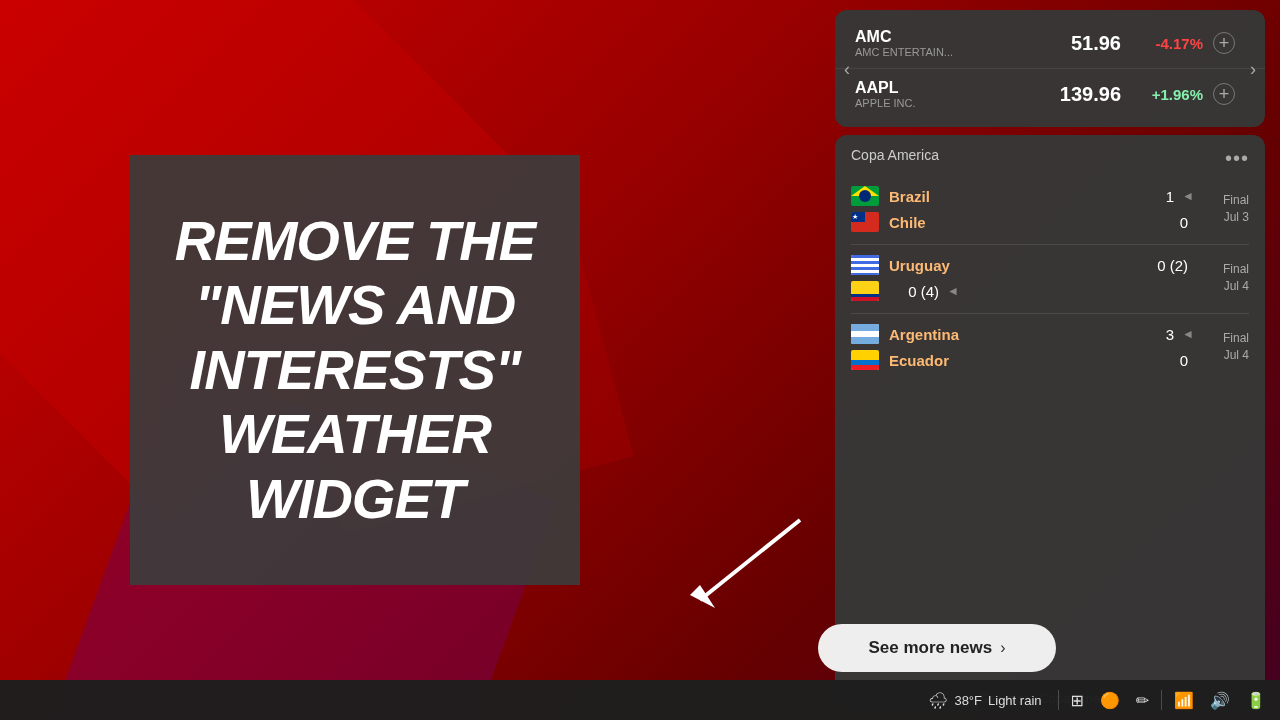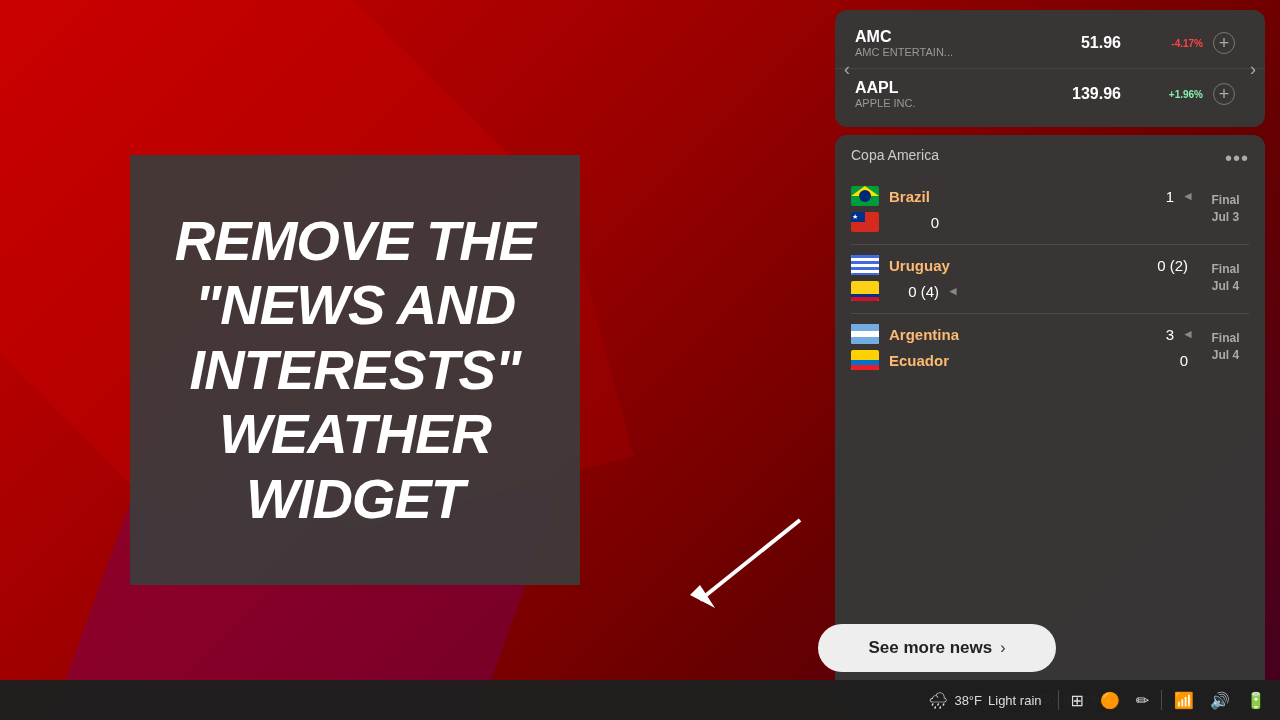--- a/index.html
+++ b/index.html
@@ -128,28 +128,28 @@
       color: #ffffff;
       font-size: 16px;
       font-weight: 700;
     }
     .stock-name {
       color: #999;
       font-size: 11px;
     }
     .stock-price {
       color: #ffffff;
-      font-size: 16px;
+      font-size: 20px;
       font-weight: 600;
       min-width: 70px;
       text-align: right;
       margin-right: 12px;
     }
     .stock-change {
-      font-size: 10px;
+      font-size: 15px;
       font-weight: 600;
       min-width: 70px;
       text-align: right;
       margin-right: 10px;
     }
     .stock-change.negative { color: #ff4444; }
     .stock-change.positive { color: #86efac; }
     .stock-add {
       color: #aaa;
       font-size: 18px;
@@ -345,25 +345,24 @@
     }
     .winner-indicator {
       color: #888;
       font-size: 12px;
       margin-left: 2px;
     }
 
     .match-result {
       color: #aaa;
       font-size: 12px;
-      text-align: center;
+      text-align: right;
       min-width: 55px;
       padding-left: 8px;
       line-height: 1.4;
-      font-weight: bold;
     }
 
     .match-divider {
       border: none;
       border-top: 1px solid rgba(255,255,255,0.1);
       margin: 10px 0;
     }
 
     
     .see-more-copa {
@@ -519,20 +518,21 @@
     <div class="match-group">
       <div class="match-teams">
         <div class="match-team">
           <span class="flag flag-brazil"></span>
           <span class="team-name">Brazil</span>
           <span class="team-score">1</span>
           <span class="winner-indicator">◄</span>
         </div>
         <div class="match-team">
           <span class="flag flag-chile"></span>
+          <span class="team-name">Chile</span>
           <span class="team-score">0</span>
         </div>
       </div>
       <div class="match-result">
         <div>Final</div>
         <div>Jul 3</div>
       </div>
     </div>
 
     <hr class="match-divider">

